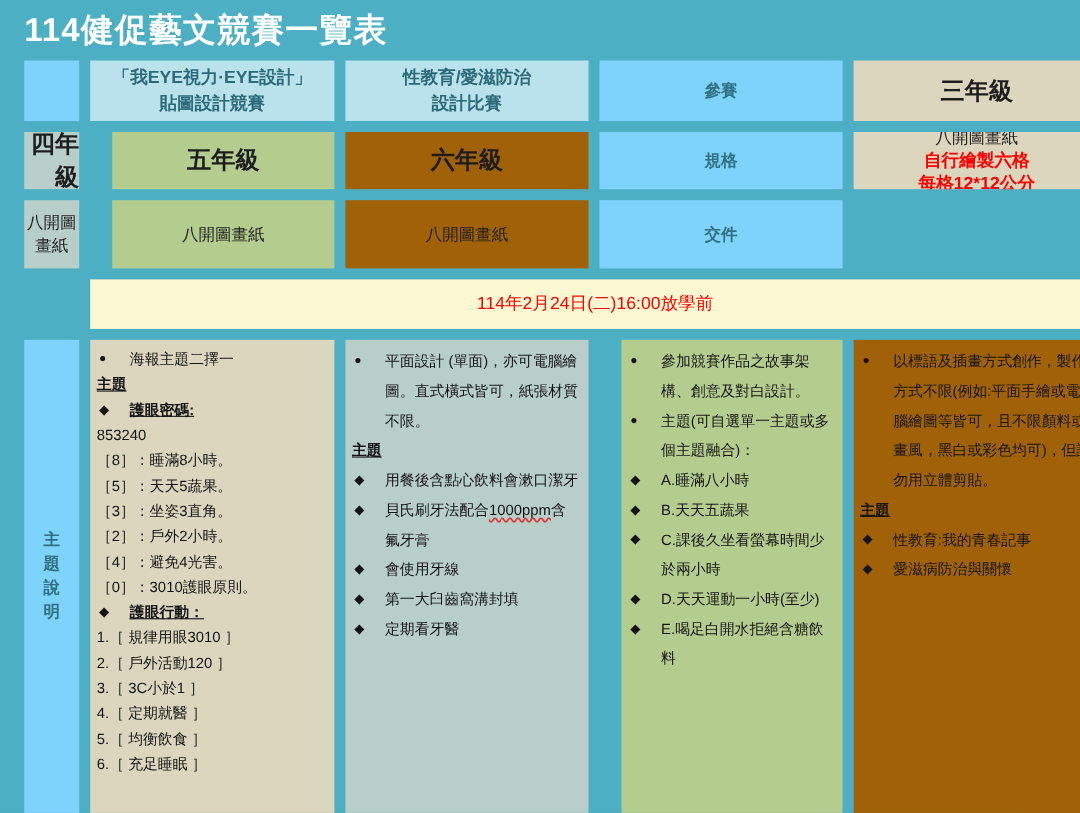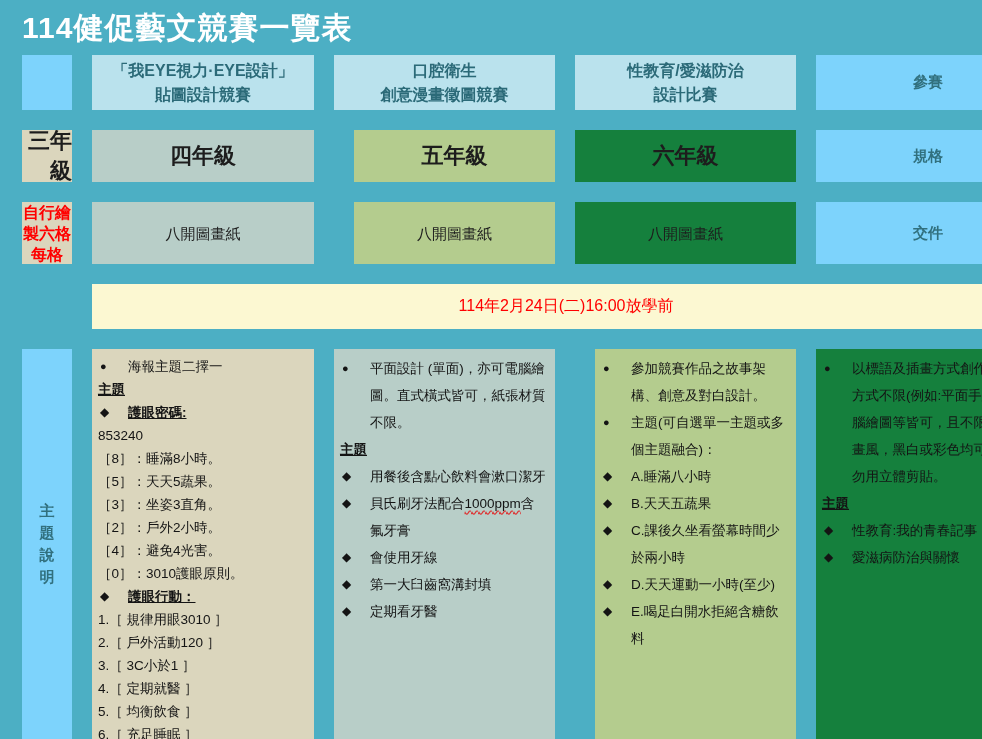--- a/index.html
+++ b/index.html
@@ -15,21 +15,21 @@
     position:absolute;left:22px;top:8px;
     font-size:30px;font-weight:bold;color:#ffffff;
     letter-spacing:1px;line-height:40px;white-space:nowrap;
   }
 
   .table{
     position:absolute;left:22px;top:55px;width:938px;height:684px;
     display:grid;
     grid-template-columns:50px 222px 221px 221px 224px;
     grid-template-rows:55px 52px 62px 45px 1fr;
-    gap:20px;
+    gap:10px;
     box-sizing:border-box;
   }
 
   .cell{
     box-sizing:border-box;
     overflow:hidden;
     display:flex;
     align-items:center;
     justify-content:center;
     text-align:center;
@@ -43,21 +43,21 @@
     font-size:15px;
   }
 
   
   .hd{background:#bae2ed;color:#2b6a78;font-size:16px;font-weight:bold;line-height:24px;}
 
   
   .c1{background:#dbd6bd;}
   .c2{background:#b8cec8;}
   .c3{background:#b4cc8e;margin-left:20px;}
-  .c4{background:#15803d;}
+  .c4{background:#a16207;}
 
   .grade{font-size:22px;font-weight:bold;color:#1d1d1d;text-align:right;}
   .spec{font-size:15px;color:#1d1d1d;line-height:21px;}
   .spec .red{color:#ff0000;font-weight:bold;font-size:16px;}
 
   .due-cell{
     background:#fcf8d2;
     grid-column:2 / span 4;
     font-size:16px;color:#ff0000;font-weight:normal;
   }
@@ -96,26 +96,20 @@
 
   <div class="title">114健促藝文競賽一覽表</div>
 
   <div class="table">
 
     <div class="cell lbl"></div>
     <div class="cell hd">
       <div>
         <div>「我EYE視力·EYE設計」</div>
         <div>貼圖設計競賽</div>
-      </div>
-    </div>
-    <div class="cell hd">
-      <div>
-        <div>口腔衛生</div>
-        <div>創意漫畫徵圖競賽</div>
       </div>
     </div>
     <div class="cell hd">
       <div>
         <div>性教育/愛滋防治</div>
         <div>設計比賽</div>
       </div>
     </div>
 
     <div class="cell lbl">參賽</div>

